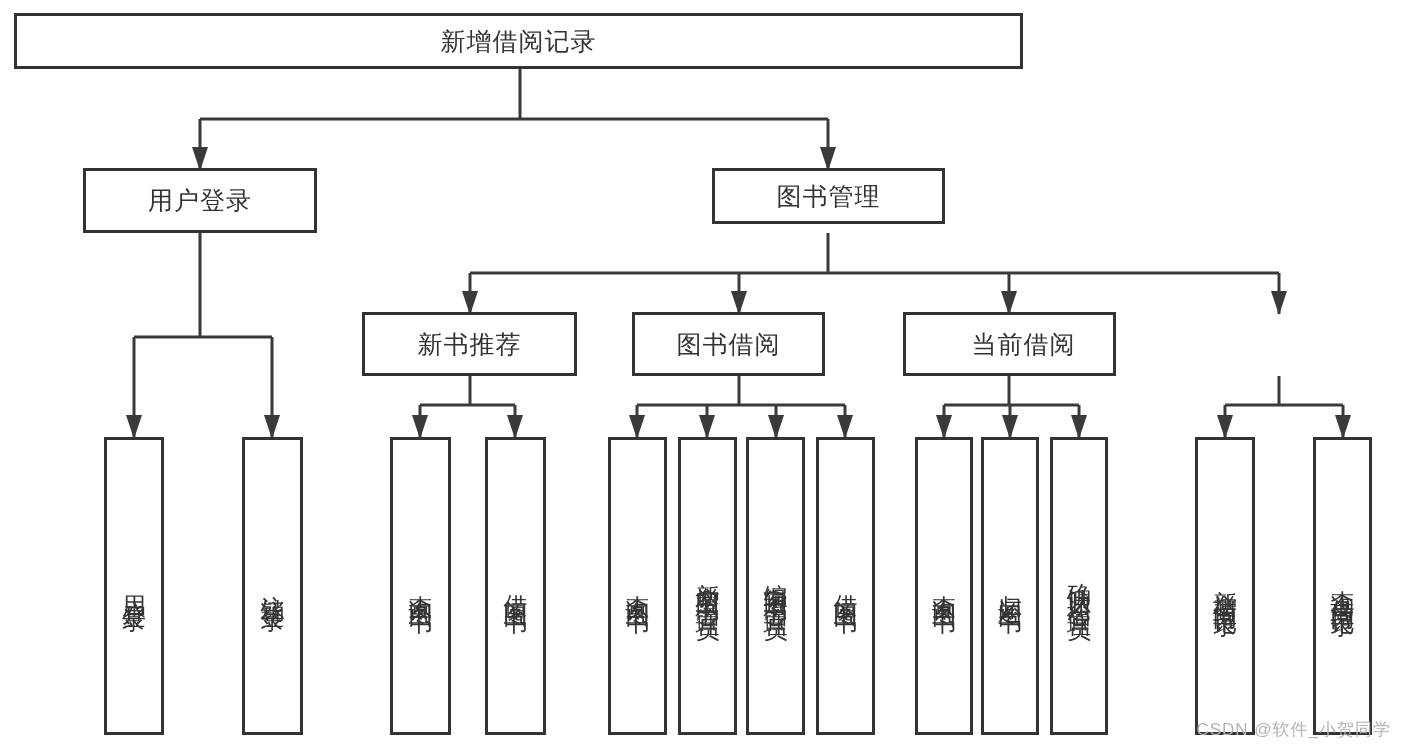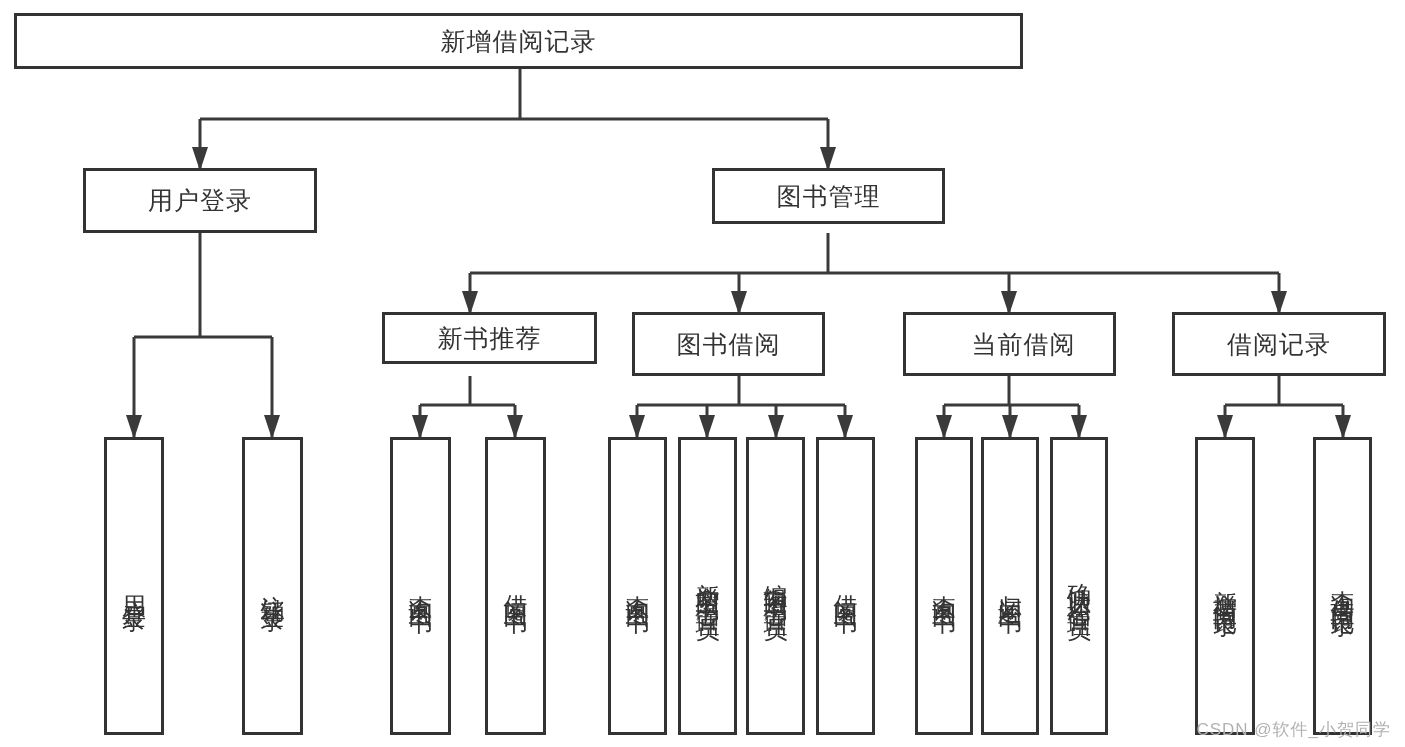--- a/index.html
+++ b/index.html
@@ -119,24 +119,23 @@
       <path d="M1225,405 V438" marker-end="url(#arrow)"></path>
       <path d="M1343,405 V438" marker-end="url(#arrow)"></path>
     </g>
   </svg>
 
   <div class="box" style="left:14px;top:13px;width:1009px;height:56px;">新增借阅记录</div>
 
   <div class="box" style="left:83px;top:168px;width:234px;height:65px;">用户登录</div>
   <div class="box" style="left:712px;top:168px;width:233px;height:56px;">图书管理</div>
 
-  <div class="box" style="left:382px;top:312px;width:215px;height:52px;">新书推荐</div>
+  <div class="box" style="left:362px;top:312px;width:215px;height:64px;">新书推荐</div>
   <div class="box" style="left:632px;top:312px;width:193px;height:64px;">图书借阅</div>
   <div class="box" style="left:903px;top:312px;width:213px;height:64px;padding-left:28px;">当前借阅</div>
-  <div class="box" style="left:1172px;top:312px;width:214px;height:64px;">借阅记录</div>
 
   <div class="leaf" style="left:104px;width:60px;">
     <span class="vtext">用户登录</span>
   </div>
   <div class="leaf" style="left:242px;width:61px;">
     <span class="vtext">注销登录</span>
   </div>
 
   <div class="leaf" style="left:390px;width:61px;">
     <span class="vtext">查询图书</span>

